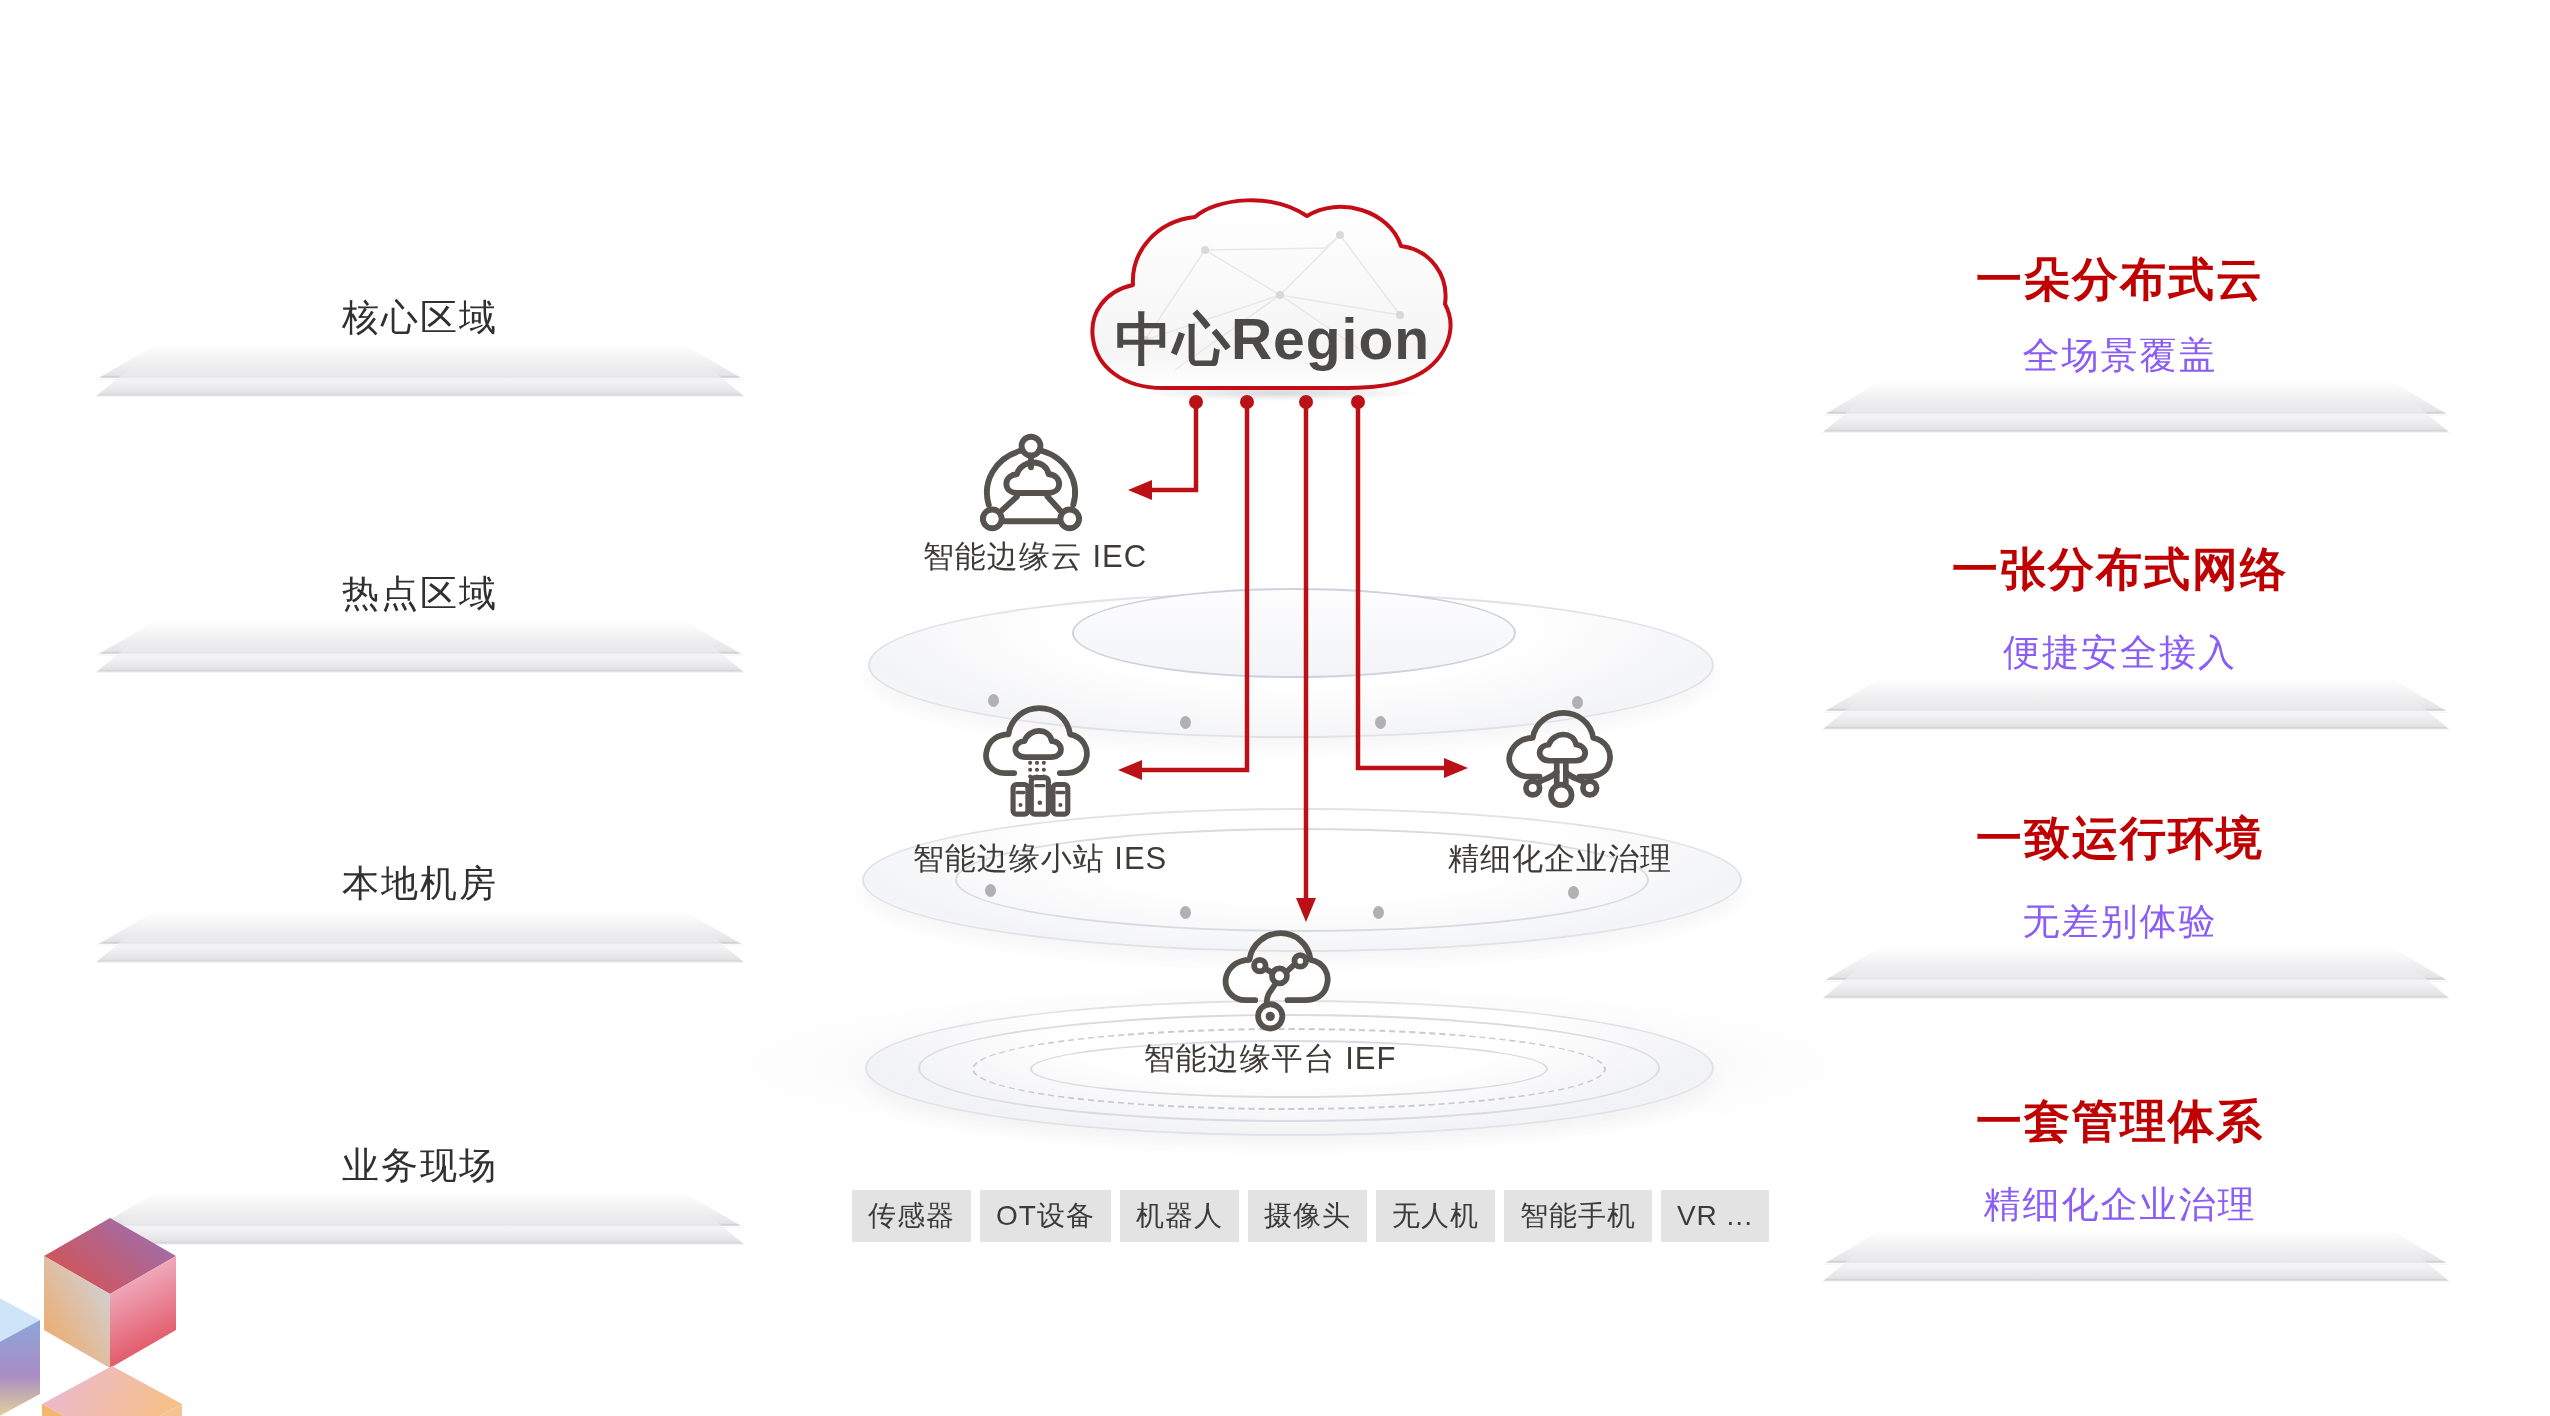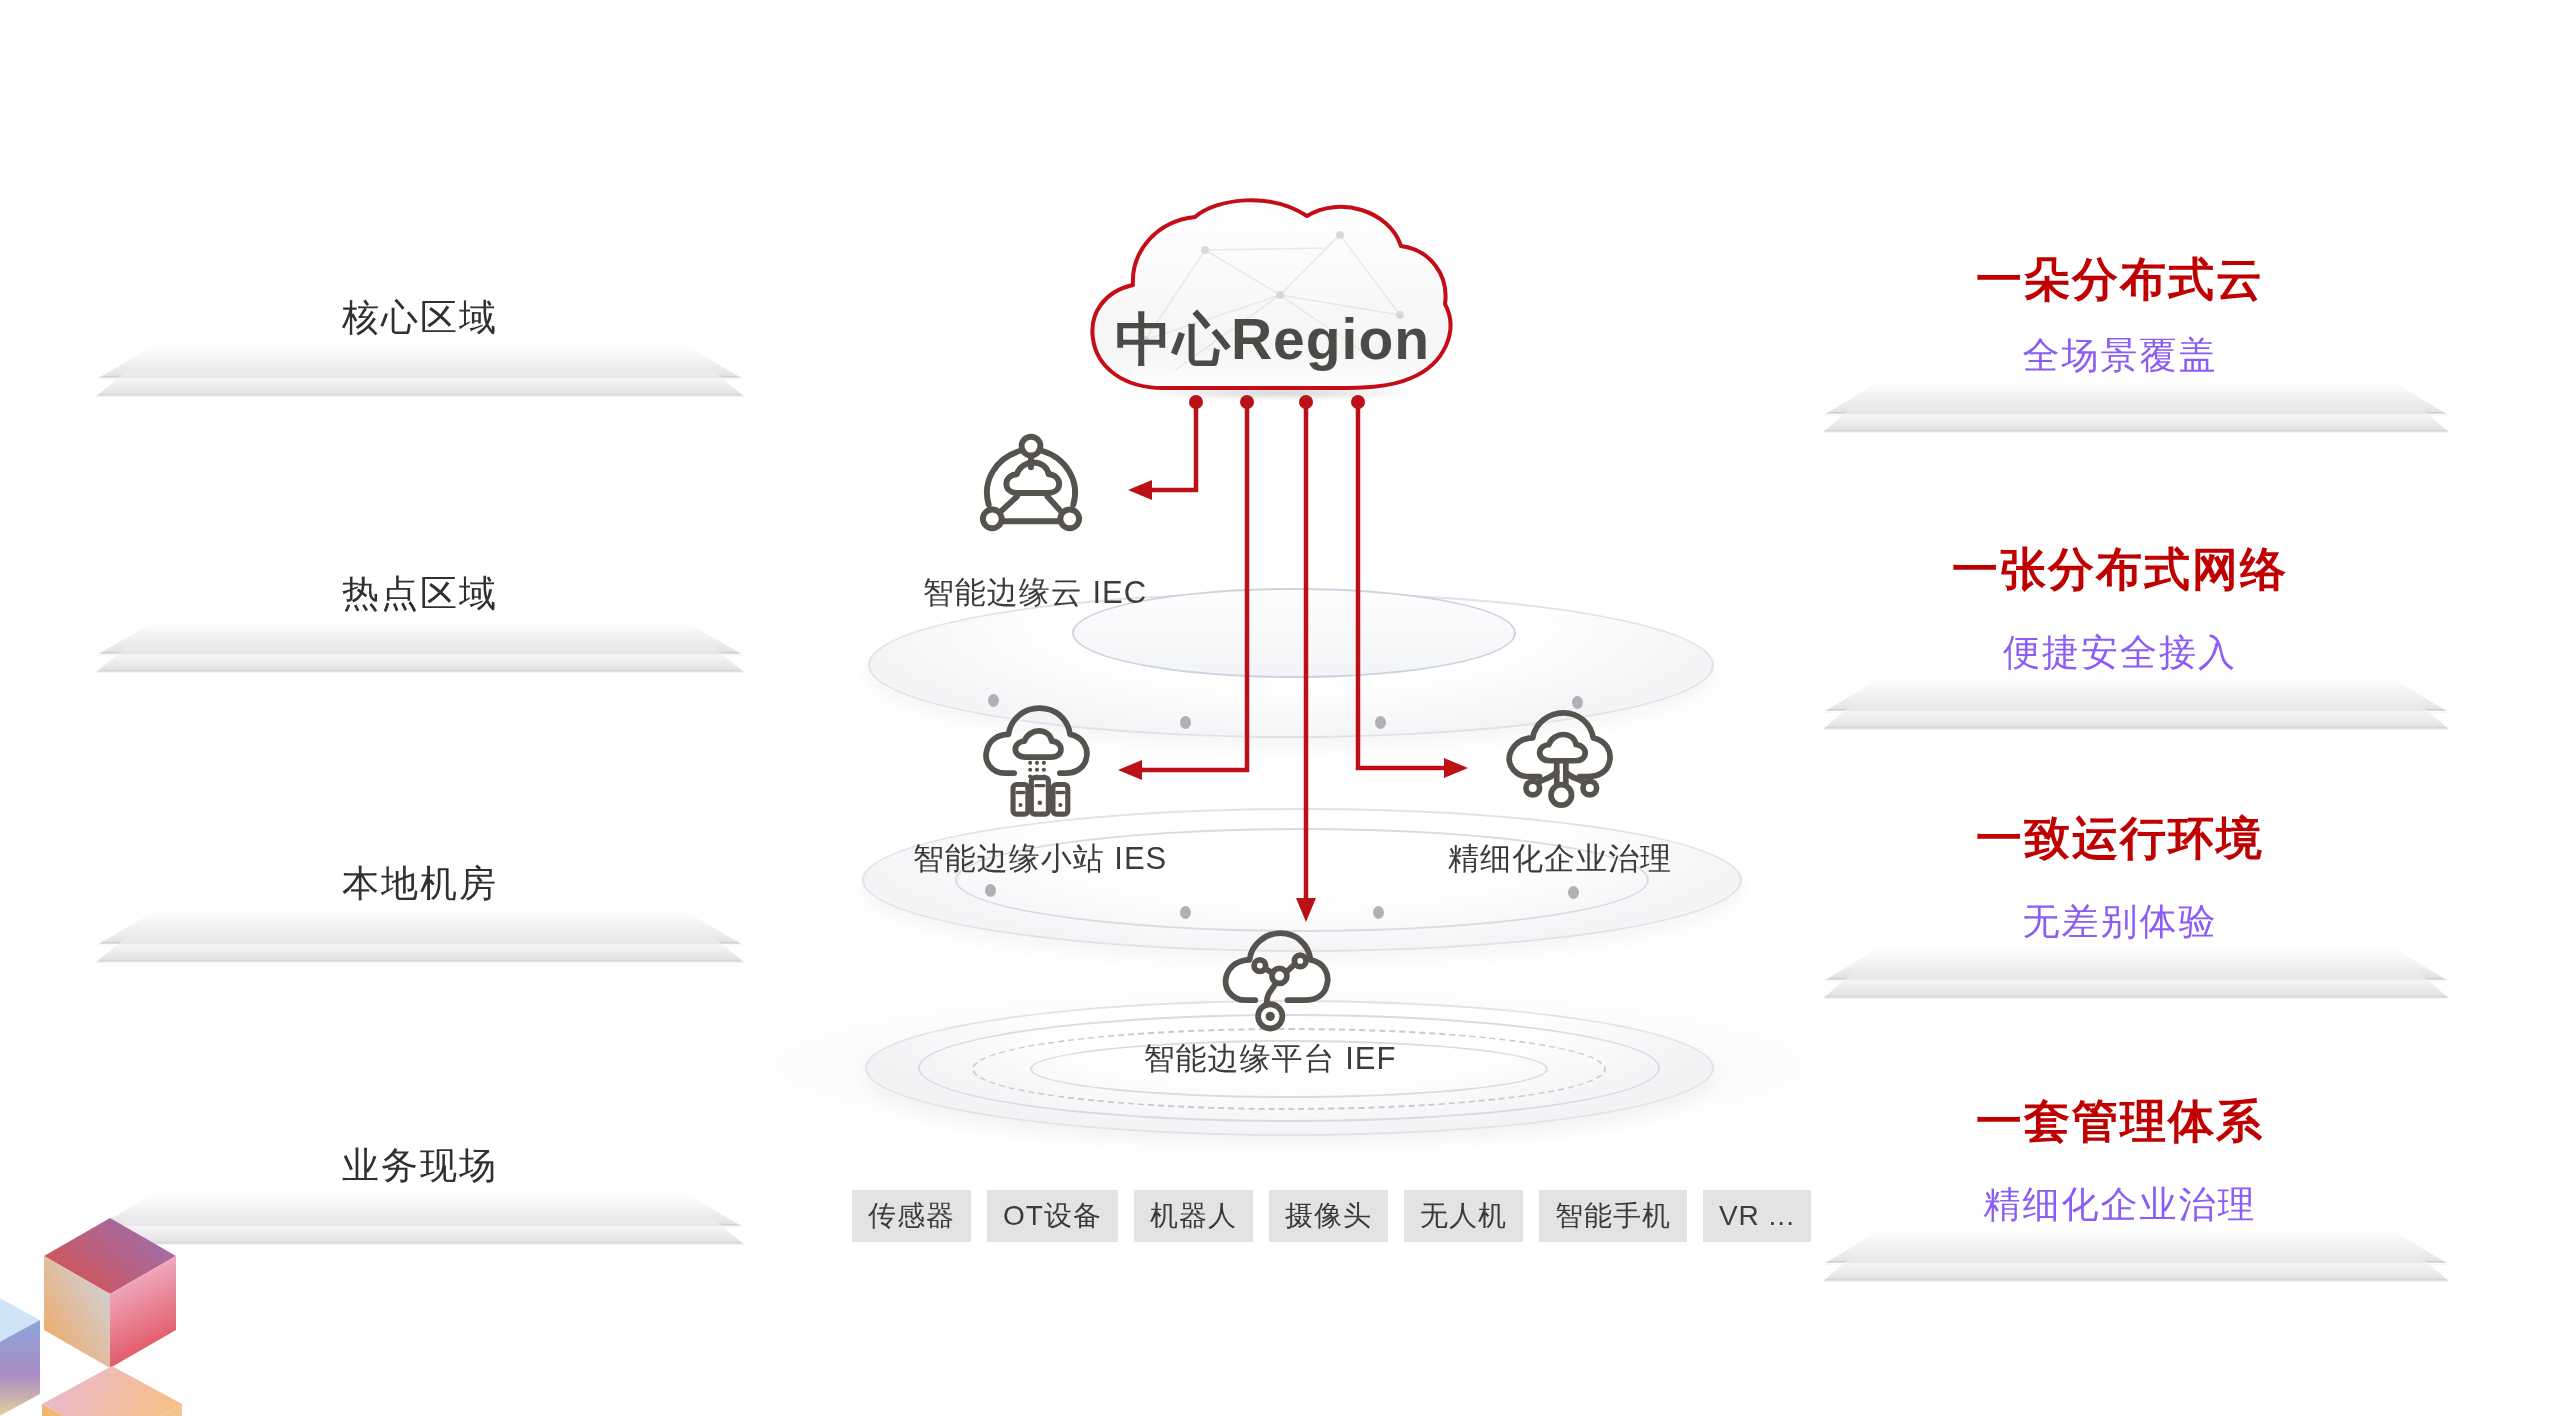--- a/index.html
+++ b/index.html
@@ -50,21 +50,21 @@
   .r-dashed{border:2px dashed #c9cace;}
   .ring-dot{position:absolute;width:11px;height:13px;border-radius:50%;background:#b1b1b5;}
 
   
   .cloud-title{
     width:395px;text-align:center;font-size:57px;font-weight:bold;color:#4b4a46;letter-spacing:1px;
   }
   .node-label{text-align:center;font-size:31px;color:#3d3b38;letter-spacing:1px;}
 
   
-  .chips{display:flex;gap:16px;}
+  .chips{display:flex;gap:9px;}
   .chip{
     height:52px;line-height:52px;padding:0 16px;background:#e3e3e4;
     color:#3b3b3b;font-size:28px;white-space:nowrap;letter-spacing:1px;
   }
 </style>
 </head>
 <body>
 
 <div id="canvas">
 
@@ -194,21 +194,21 @@
       <path d="M50 21 L50 30"></path>
       <path d="M39 52 c-7 0 -10 -4 -10 -8 c0 -5 5 -8 9 -8 c2 -7 9 -10 14 -10 c7 0 12 4 13 10 c5 0 9 4 9 8 c0 5 -4 8 -10 8 z"></path>
       <path d="M38 55 L25 67"></path>
         <path d="M64 55 L75 67"></path>
       <path d="M26 76 L74 76"></path>
       <circle cx="50" cy="12" r="8" fill="#ffffff"></circle>
       <circle cx="17" cy="74" r="8" fill="#ffffff"></circle>
       <circle cx="83" cy="74" r="8" fill="#ffffff"></circle>
     </g>
   </svg>
-  <div class="node-label abs" style="left:885px;top:536px;width:300px;margin-top:36px;">智能边缘云 IEC</div>
+  <div class="node-label abs" style="left:885px;top:536px;width:300px;">智能边缘云 IEC</div>
 
   <svg class="abs" style="left:980px;top:700px;" width="114" height="128" viewBox="0 0 100 112">
     <g stroke="#56524e" stroke-width="5" fill="none" stroke-linecap="round" stroke-linejoin="round">
       <path d="M30 64 L22 64 C 10 64 3 54 6 44 C 8 35 16 30 25 30 C 27 16 39 7 52 7 C 66 7 77 16 79 30 C 90 32 96 42 93 52 C 91 60 83 64 75 64 L 70 64"></path>
       <path d="M40 50 c-6 0 -9 -3.5 -9 -7 c0 -4.5 4.5 -7 8 -7 c2 -6 8 -9 12.5 -9 c6 0 10.5 3.5 11.5 9 c4.5 0 8 3.5 8 7 c0 4.5 -3.5 7 -9 7 z"></path>
     </g>
     <g fill="#56524e">
       <circle cx="44" cy="55" r="1.8"></circle>
         <circle cx="44" cy="61" r="1.8"></circle>
         <circle cx="44" cy="67" r="1.8"></circle>

